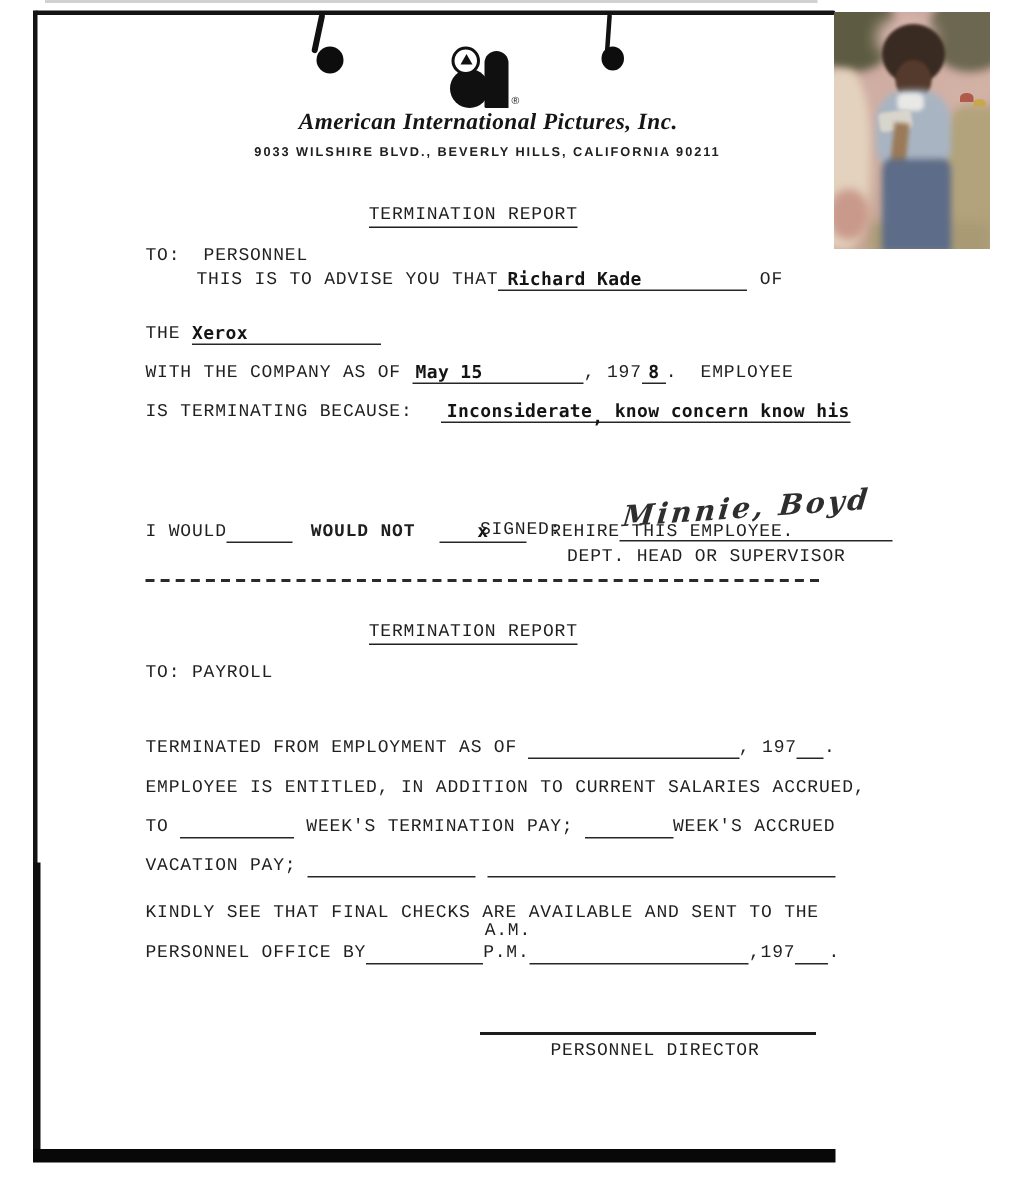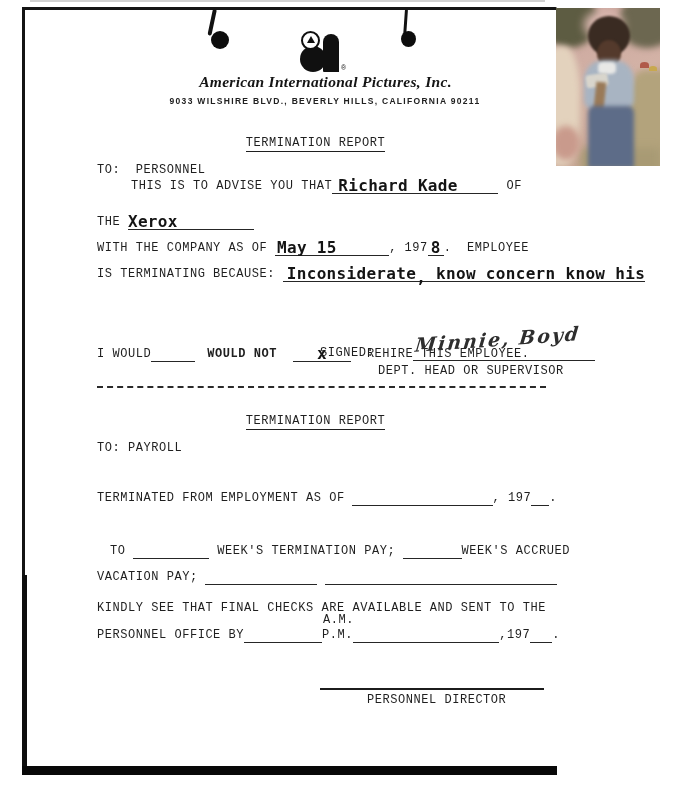--- a/index.html
+++ b/index.html
@@ -29,21 +29,21 @@
            color:#202020;letter-spacing:1.3px;white-space:pre;}
   
   .line,.txt{position:absolute;display:flex;align-items:flex-end;
        font:12px/16px "Liberation Mono",monospace;letter-spacing:.045em;
        color:#1f1f1f;white-space:pre;}
   .txt{display:block;}
   .ctr{text-align:center;display:block;}
   .uline{border-bottom:1.5px solid #1f1f1f;padding-bottom:1px;}
   .blank{border-bottom:1.5px solid #262626;height:16px;display:flex;align-items:flex-end;box-sizing:border-box;}
   .grow{flex:1;}
-  .fill{font-family:"DejaVu Sans Mono",monospace;font-weight:700;font-size:16px;
+  .fill{font-family:"DejaVu Sans Mono",monospace;font-weight:700;font-size:12px;
         letter-spacing:.02em;color:#141414;transform:translateY(1px);white-space:pre;}
   .lowc{position:relative;top:4px;}
   .xcenter{justify-content:center;}
   .dashed{position:absolute;left:97px;top:386px;width:449px;border-top:2px dashed #2a2a2a;}
   .sigblank{position:relative;border-bottom:1.5px solid #262626;width:182px;height:16px;}
   .signature{position:absolute;left:2px;top:-13px;font-family:"DejaVu Serif",serif;
              font-style:italic;font-weight:bold;font-size:19px;color:#2e2e2e;
              letter-spacing:2px;transform:rotate(-4deg) skewX(-10deg);white-space:pre;}
   .pmwrap{position:relative;}
   .am{position:absolute;left:1px;top:-15px;}
@@ -96,21 +96,21 @@
   </div>
 
   <div class="line" style="left:97px;top:240px;width:432px;">
     <span>WITH THE COMPANY AS OF </span>
     <span class="blank grow"><span class="fill" style="padding-left:2px;">May 15</span></span>
     <span>, 197</span>
     <span class="blank xcenter" style="width:16px;"><span class="fill">8</span></span>
     <span>.  EMPLOYEE</span>
   </div>
 
-  <div class="line" style="left:97px;top:266px;width:460px;">
+  <div class="line" style="left:97px;top:266px;width:460px;gap:11px;">
     <span>IS TERMINATING BECAUSE: </span>
     <span class="blank grow"><span class="fill" style="padding-left:4px;"><span>Inconsiderate</span><span class="lowc">,</span><span> know concern know his</span></span></span>
   </div>
 
 
   <div class="line" style="left:97px;top:322px;">
     <span>I WOULD</span>
     <span class="blank" style="width:44px;"></span>
     <span style="margin-left:12px;font-weight:bold;">WOULD NOT</span>
     <span class="blank xcenter" style="width:58px;margin-left:16px;"><span class="fill">x</span></span>
@@ -131,22 +131,23 @@
 
 
   <div class="line" style="left:97px;top:490px;width:460px;">
     <span>TERMINATED FROM EMPLOYMENT AS OF </span>
     <span class="blank grow"></span>
     <span>, 197</span>
     <span class="blank" style="width:18px;"></span>
     <span>.</span>
   </div>
 
+  <div class="txt" style="left:97px;top:517px;">EMPLOYEE IS ENTITLED, IN ADDITION TO CURRENT SALARIES ACCRUED,</div>
 
-  <div class="line" style="left:97px;top:543px;width:460px;margin-left:13px;">
+  <div class="line" style="left:97px;top:543px;width:460px;">
     <span>TO </span>
     <span class="blank" style="width:76px;margin-right:8px;"></span>
     <span>WEEK'S TERMINATION PAY; </span>
     <span class="blank grow"></span>
     <span>WEEK'S ACCRUED</span>
   </div>
 
   <div class="line" style="left:97px;top:569px;width:460px;">
     <span>VACATION PAY; </span>
     <span class="blank" style="width:112px;"></span>

